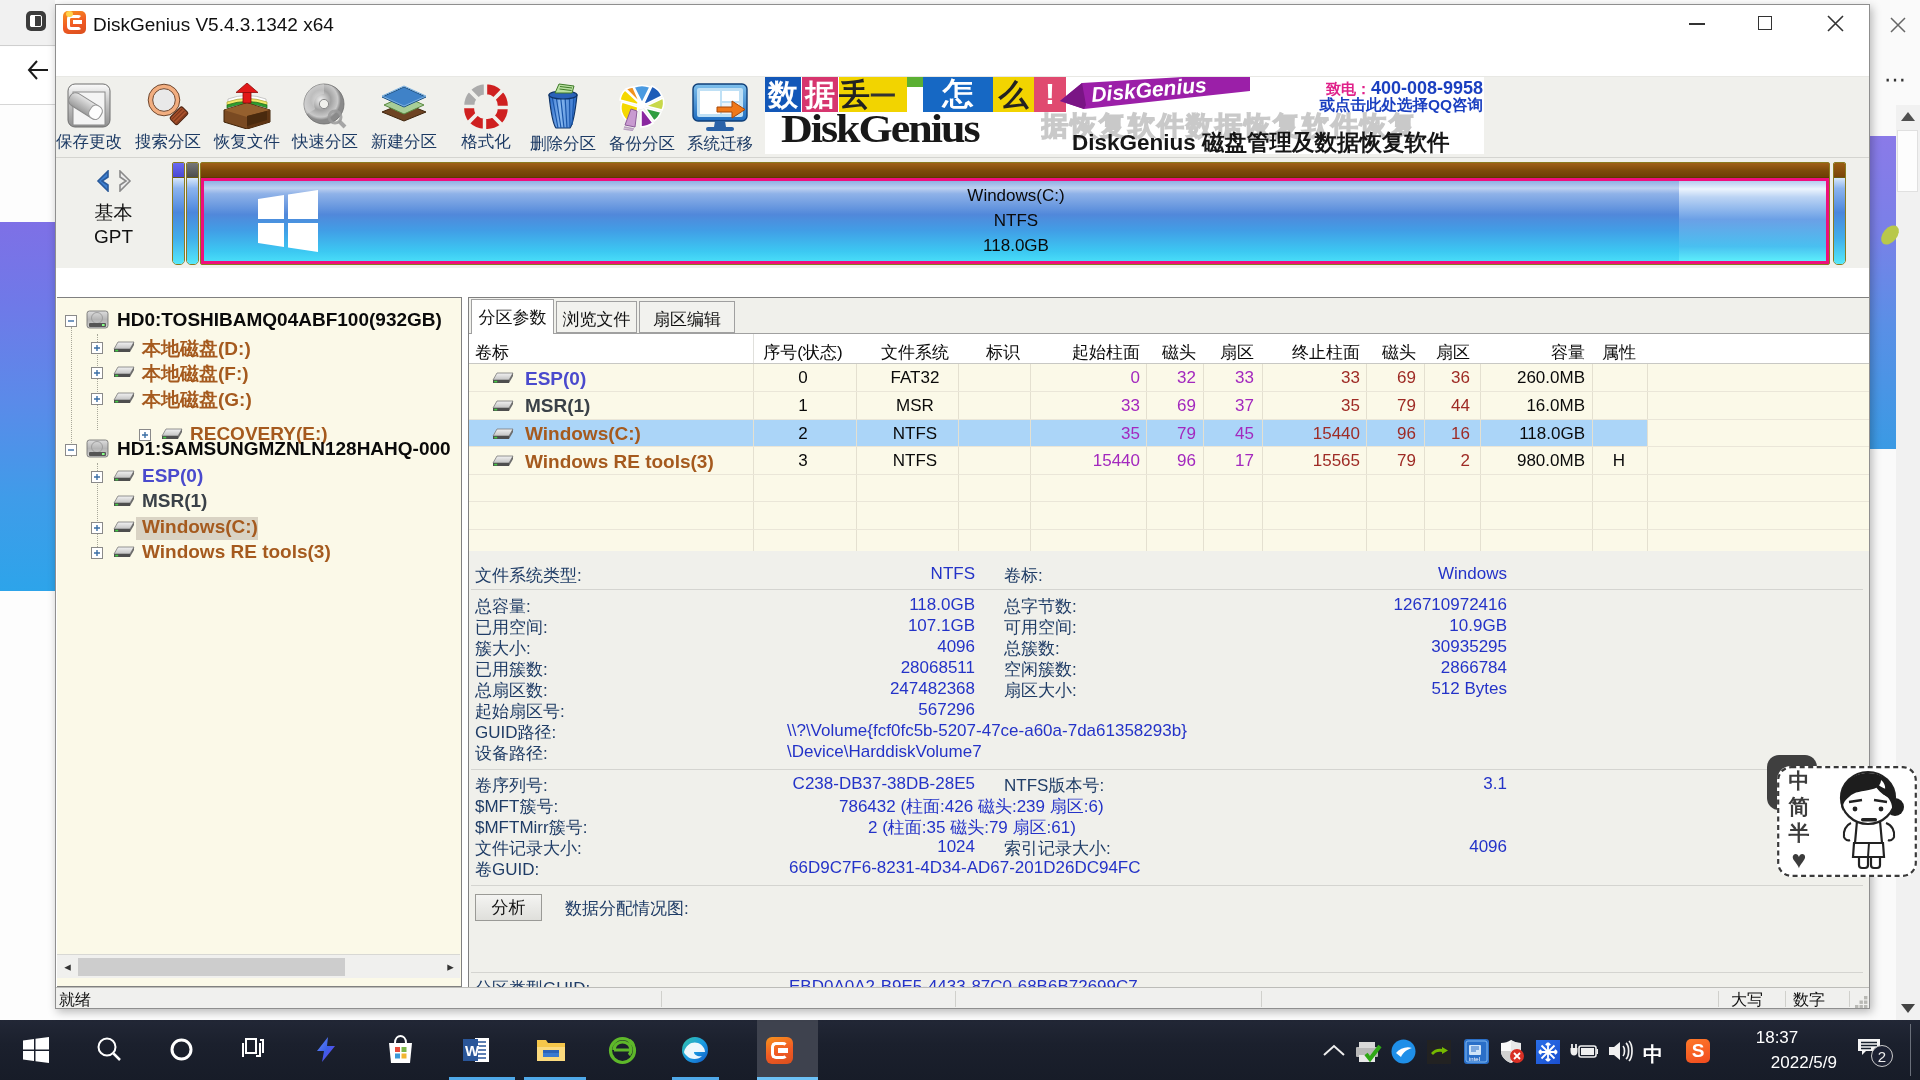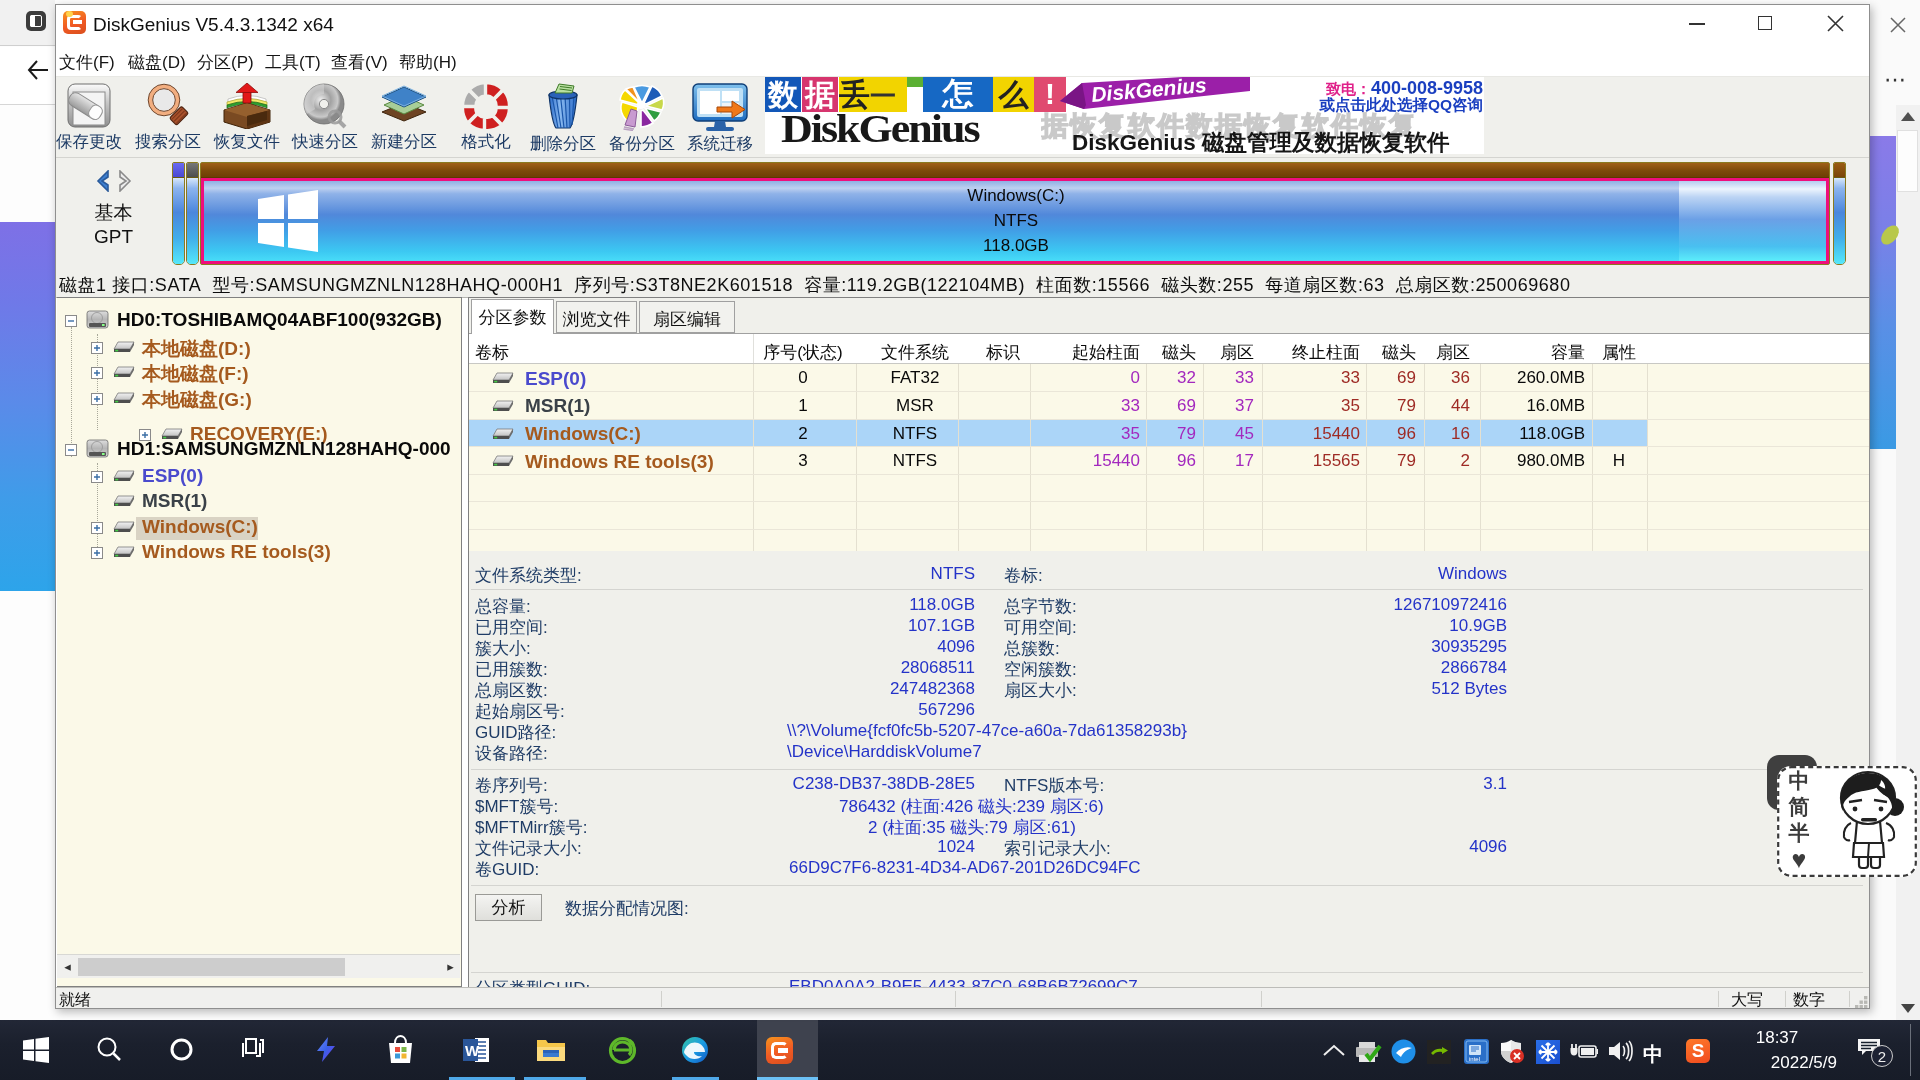--- a/index.html
+++ b/index.html
@@ -261,28 +261,20 @@
         <div style="position:absolute;left:4px;top:4px;width:15px;height:15px;border:3px solid #fff;border-radius:4px;border-right-color:transparent;"></div>
         <div style="position:absolute;left:10px;top:9px;width:9px;height:4px;background:#fff;"></div>
         <div style="position:absolute;left:3px;top:0px;width:7px;height:6px;background:#ffd34d;border-radius:50%;"></div>
       </div>
       <div style="position:absolute;left:37px;top:9px;font-size:19px;color:#101010;">DiskGenius V5.4.3.1342 x64</div>
       <div style="position:absolute;left:1633px;top:18px;width:16px;height:1.6px;background:#333;"></div>
       <div style="position:absolute;left:1702px;top:11px;width:14px;height:14px;border:1.6px solid #333;"></div>
       <svg style="position:absolute;left:1771px;top:10px;" width="17" height="17">
         <path d="M1 1 L16 16 M16 1 L1 16" stroke="#333" stroke-width="1.6"></path>
       </svg>
-    </div>
-    <div class="abs" id="menubar">
-      <span class="menuitem" style="left:3px;">文件(F)</span>
-      <span class="menuitem" style="left:72px;">磁盘(D)</span>
-      <span class="menuitem" style="left:141px;">分区(P)</span>
-      <span class="menuitem" style="left:209px;">工具(T)</span>
-      <span class="menuitem" style="left:275px;">查看(V)</span>
-      <span class="menuitem" style="left:343px;">帮助(H)</span>
     </div>
     <div class="abs" id="toolbar">
       <div class="tbtn" style="left:-1px;top:6px;width:68px;">
         <svg class="ticon" width="44" height="46" viewBox="0 0 44 46">
           <defs>
             <linearGradient id="gsA" x1="0" y1="0" x2="0" y2="1">
               <stop offset="0" stop-color="#fbfbfb"></stop>
               <stop offset=".45" stop-color="#c4c4c4"></stop>
               <stop offset="1" stop-color="#8f8f8f"></stop>
             </linearGradient>
@@ -452,23 +444,20 @@
           <div class="mbtxt" style="top:5px;">Windows(C:)</div>
           <div class="mbtxt" style="top:30px;">NTFS</div>
           <div class="mbtxt" style="top:55px;">118.0GB</div>
         </div>
       </div>
       <div class="pbar" style="left:1777px;">
         <div class="pcap" style="background:linear-gradient(180deg,#9a5c14,#7a4408);"></div>
         <div class="pbody"></div>
       </div>
     </div>
-    <div class="abs" id="diskinfo">
-      <span style="position:absolute;left:3px;top:5px;">磁盘1 接口:SATA&nbsp; 型号:SAMSUNGMZNLN128HAHQ-000H1&nbsp; 序列号:S3T8NE2K601518&nbsp; 容量:119.2GB(122104MB)&nbsp; 柱面数:15566&nbsp; 磁头数:255&nbsp; 每道扇区数:63&nbsp; 总扇区数:250069680</span>
-    </div>
     <div class="abs" id="treepanel">
       <svg width="0" height="0" style="position:absolute;">
         <defs>
         <g id="sym-hd">
             <rect x="1" y="1" width="21" height="17" rx="2.5" fill="url(#ghd)" stroke="#6a6a6a" stroke-width=".8"></rect>
             <circle cx="11" cy="8" r="5.5" fill="none" stroke="#9a9a9a" stroke-width=".9"></circle>
             <rect x="3" y="13" width="17" height="4" rx="1" fill="#555"></rect>
             <rect x="16" y="14" width="2.6" height="2" fill="#8f8"></rect>
             <linearGradient id="ghd" x1="0" y1="0" x2="0" y2="1">
               <stop offset="0" stop-color="#ddd"></stop>

